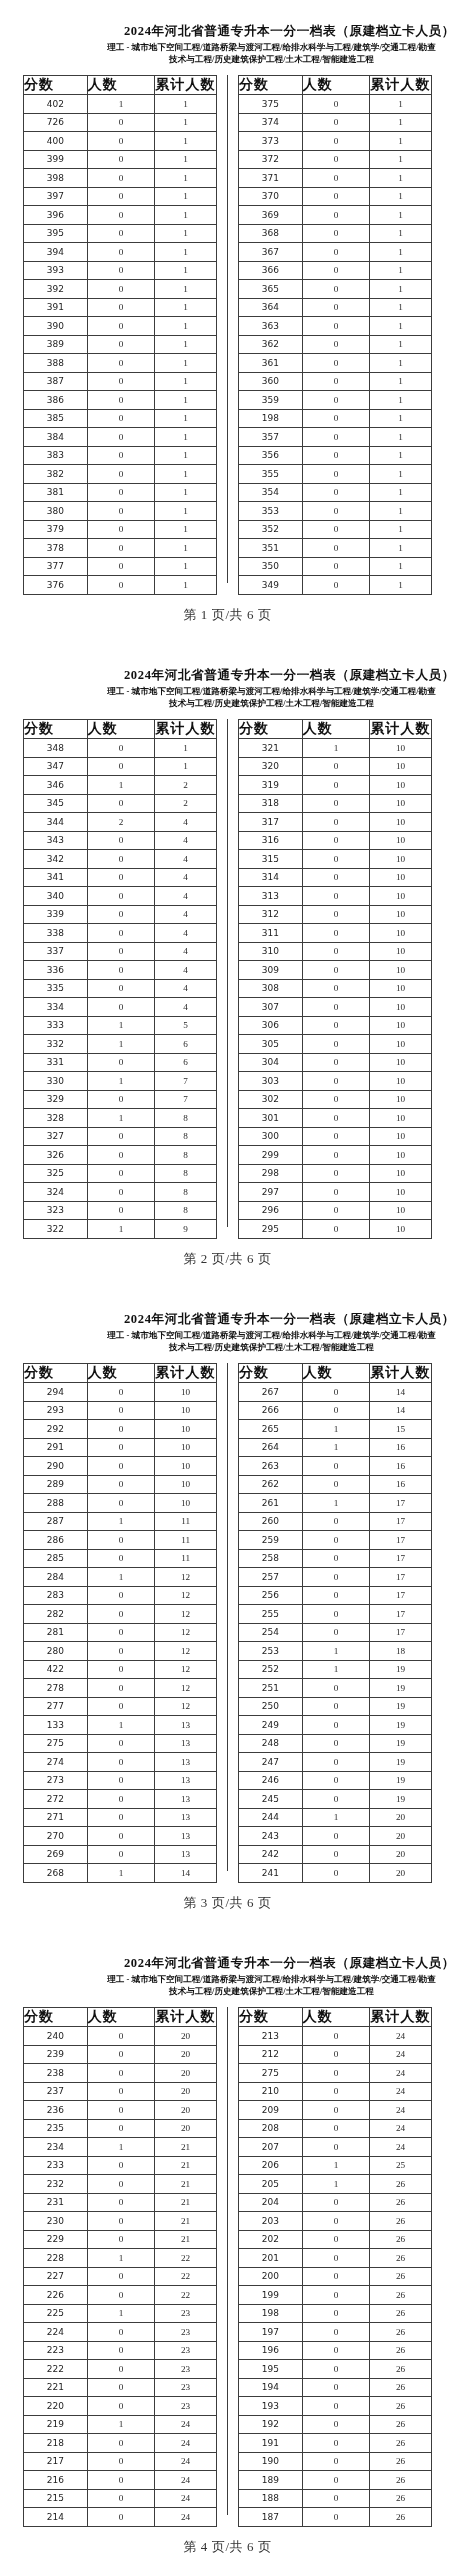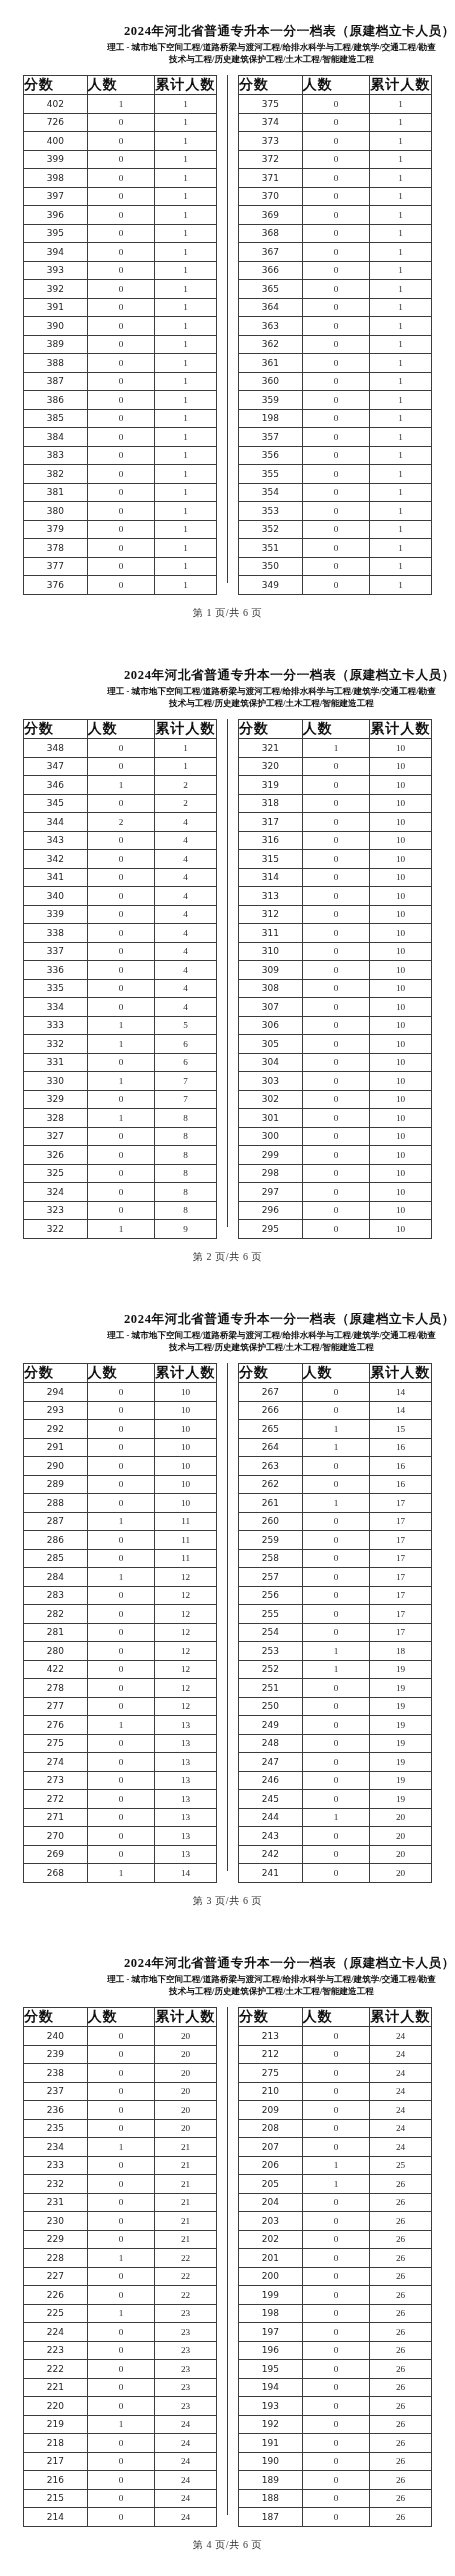--- a/index.html
+++ b/index.html
@@ -103,21 +103,21 @@
     height: 508px;
     background: #3c3c3c;
   }
   .footer {
     position: absolute;
     top: 606px;
     left: 0;
     width: 100%;
     text-align: center;
     font-family: "Liberation Serif", serif;
-    font-size: 10px;
+    font-size: 13px;
     letter-spacing: 0.6px;
     color: #333333;
   }
 </style>
 </head>
 <body>
 
 <main id="doc">
   <section class="page">
     <div class="title">2024年河北省普通专升本一分一档表（原建档立卡人员）</div>
@@ -852,21 +852,21 @@
               <td class="score-cell">278</td>
               <td class="count-cell">0</td>
               <td class="cum-cell">12</td>
             </tr>
             <tr>
               <td class="score-cell">277</td>
               <td class="count-cell">0</td>
               <td class="cum-cell">12</td>
             </tr>
             <tr>
-              <td class="score-cell">276</td>
+              <td class="score-cell">133</td>
               <td class="count-cell">1</td>
               <td class="cum-cell">13</td>
             </tr>
             <tr>
               <td class="score-cell">275</td>
               <td class="count-cell">0</td>
               <td class="cum-cell">13</td>
             </tr>
             <tr>
               <td class="score-cell">274</td>

